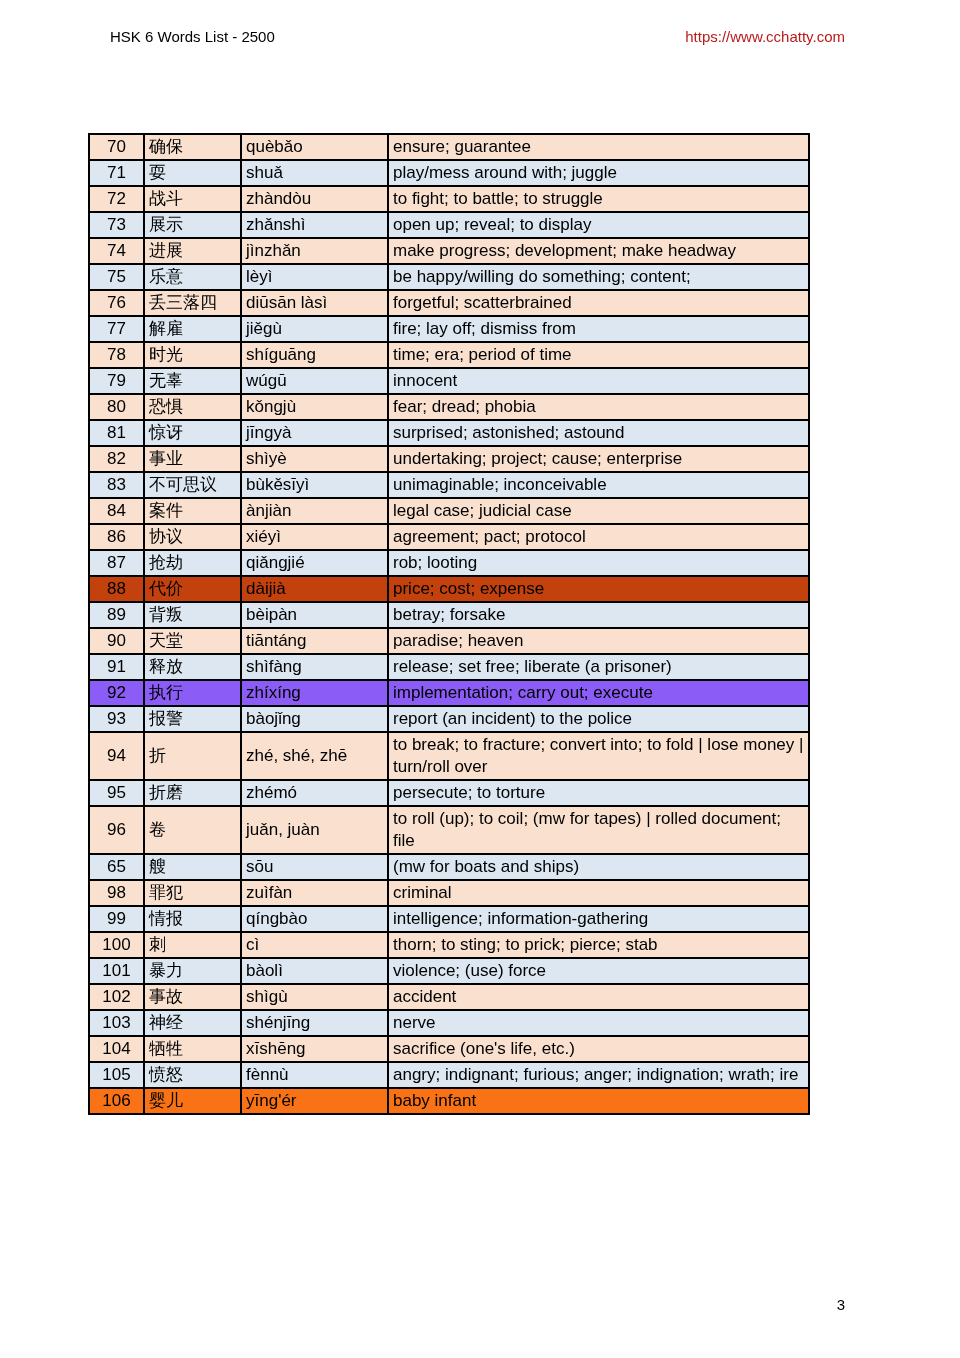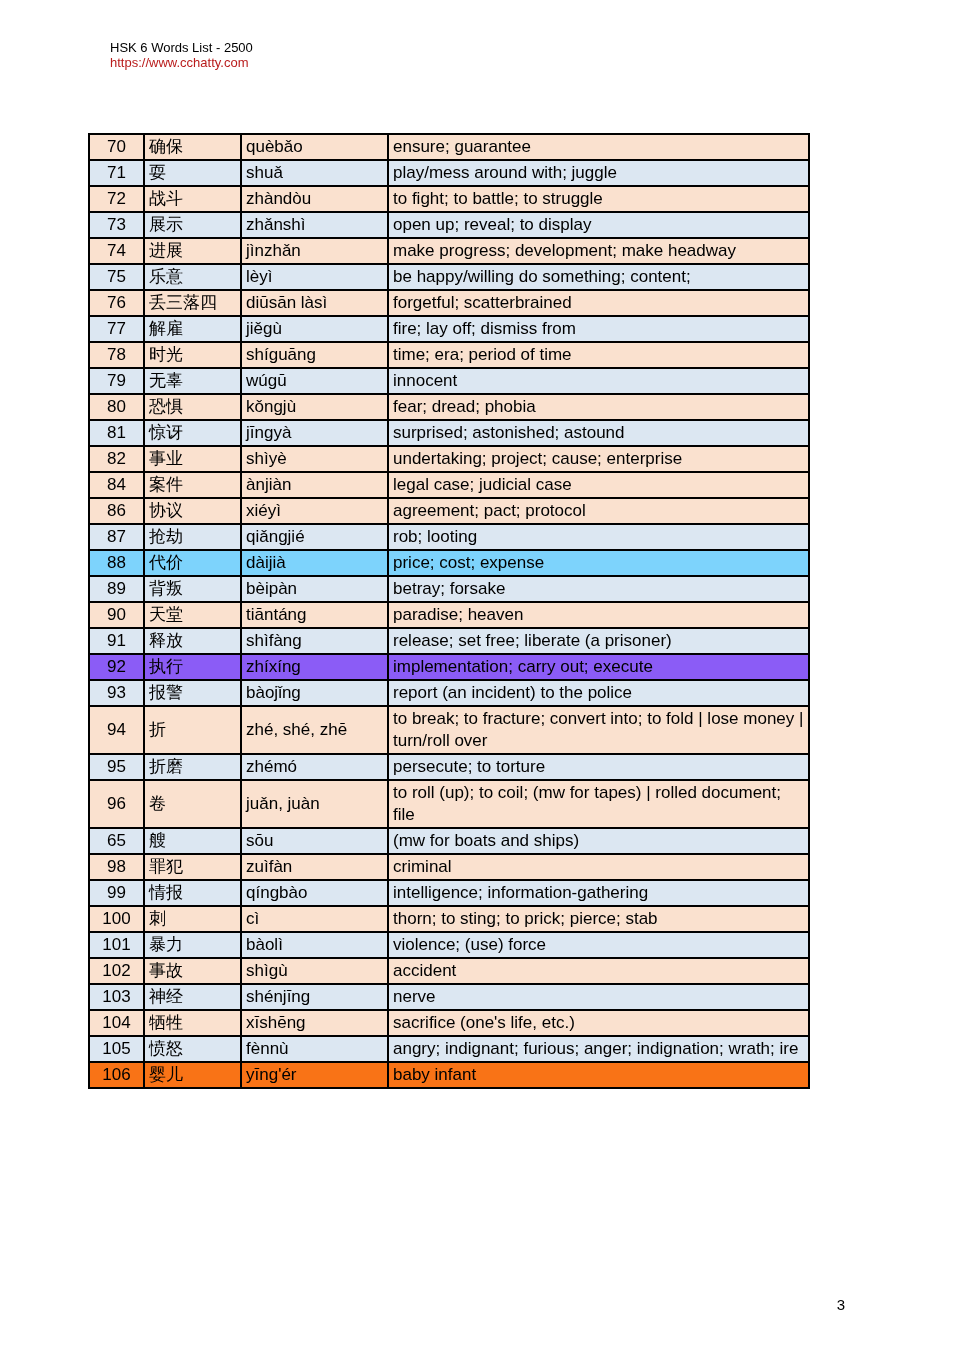--- a/index.html
+++ b/index.html
@@ -9,23 +9,23 @@
     --text:#000000;
   }
   *{box-sizing:border-box;}
   html,body{margin:0;padding:0;}
   body{
     width:960px;height:1358px;position:relative;
     background:#ffffff;color:var(--text);
     font-family:"Liberation Sans","DejaVu Sans",sans-serif;
   }
   .page-header{
-    position:absolute;top:40px;left:110px;right:115px;
+    position:absolute;top:28px;left:110px;right:115px;
     display:flex;justify-content:space-between;align-items:baseline;
-    font-size:13px;color:#000;flex-direction:column;
+    font-size:15px;color:#000;
   }
   .page-header a{color:#b91c1c;text-decoration:none;}
   table.words{
     position:absolute;top:133px;left:88px;width:720px;
     border-collapse:collapse;table-layout:fixed;
     font-size:17px;line-height:22px;
   }
   table.words td{
     border:2px solid var(--border);
     padding:1px 4px;
@@ -131,39 +131,45 @@
         <td class="col-hanzi">惊讶</td>
         <td class="col-pinyin">jīngyà</td>
         <td class="col-definition">surprised; astonished; astound</td>
       </tr>
       <tr style="background: rgb(250, 225, 207);">
         <td class="col-number">82</td>
         <td class="col-hanzi">事业</td>
         <td class="col-pinyin">shìyè</td>
         <td class="col-definition">undertaking; project; cause; enterprise</td>
       </tr>
+      <tr style="background: rgb(220, 231, 242);">
+        <td class="col-number">83</td>
+        <td class="col-hanzi">不可思议</td>
+        <td class="col-pinyin">bùkěsīyì</td>
+        <td class="col-definition">unimaginable; inconceivable</td>
+      </tr>
       <tr style="background: rgb(250, 225, 207);">
         <td class="col-number">84</td>
         <td class="col-hanzi">案件</td>
         <td class="col-pinyin">ànjiàn</td>
         <td class="col-definition">legal case; judicial case</td>
       </tr>
       <tr style="background: rgb(250, 225, 207);">
         <td class="col-number">86</td>
         <td class="col-hanzi">协议</td>
         <td class="col-pinyin">xiéyì</td>
         <td class="col-definition">agreement; pact; protocol</td>
       </tr>
       <tr style="background: rgb(220, 231, 242);">
         <td class="col-number">87</td>
         <td class="col-hanzi">抢劫</td>
         <td class="col-pinyin">qiǎngjié</td>
         <td class="col-definition">rob; looting</td>
       </tr>
-      <tr style="background: #7dd3fc;">
+      <tr style="background: #c2410c;">
         <td class="col-number">88</td>
         <td class="col-hanzi">代价</td>
         <td class="col-pinyin">dàijià</td>
         <td class="col-definition">price; cost; expense</td>
       </tr>
       <tr style="background: rgb(220, 231, 242);">
         <td class="col-number">89</td>
         <td class="col-hanzi">背叛</td>
         <td class="col-pinyin">bèipàn</td>
         <td class="col-definition">betray; forsake</td>

